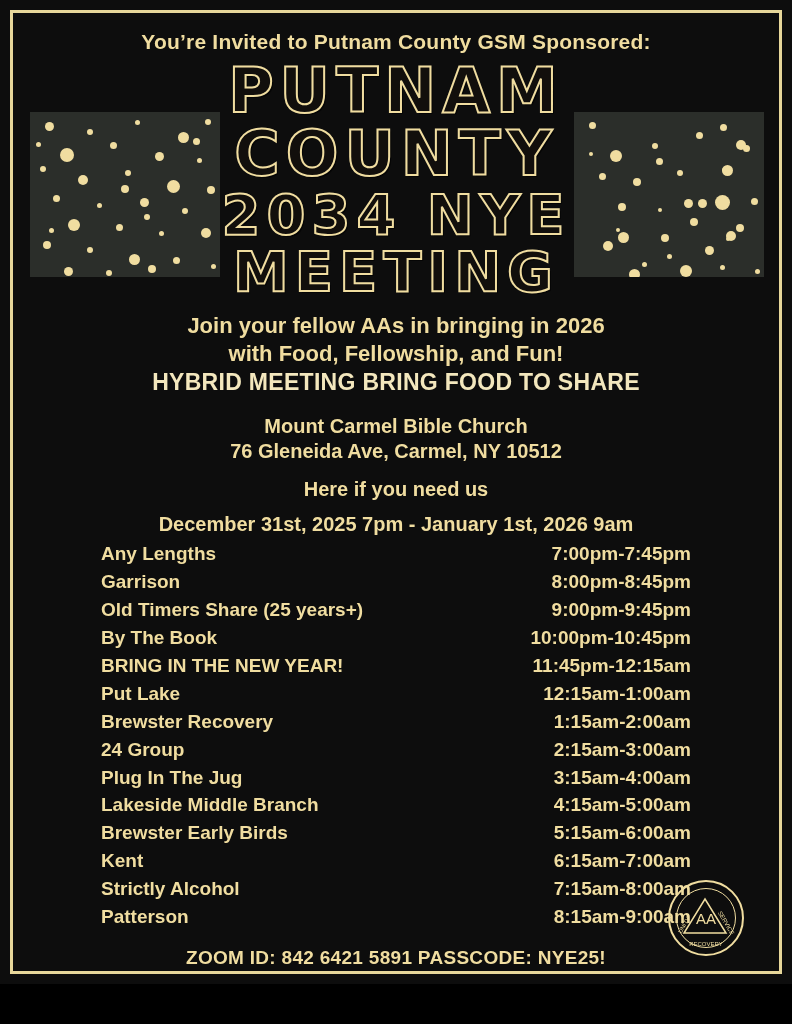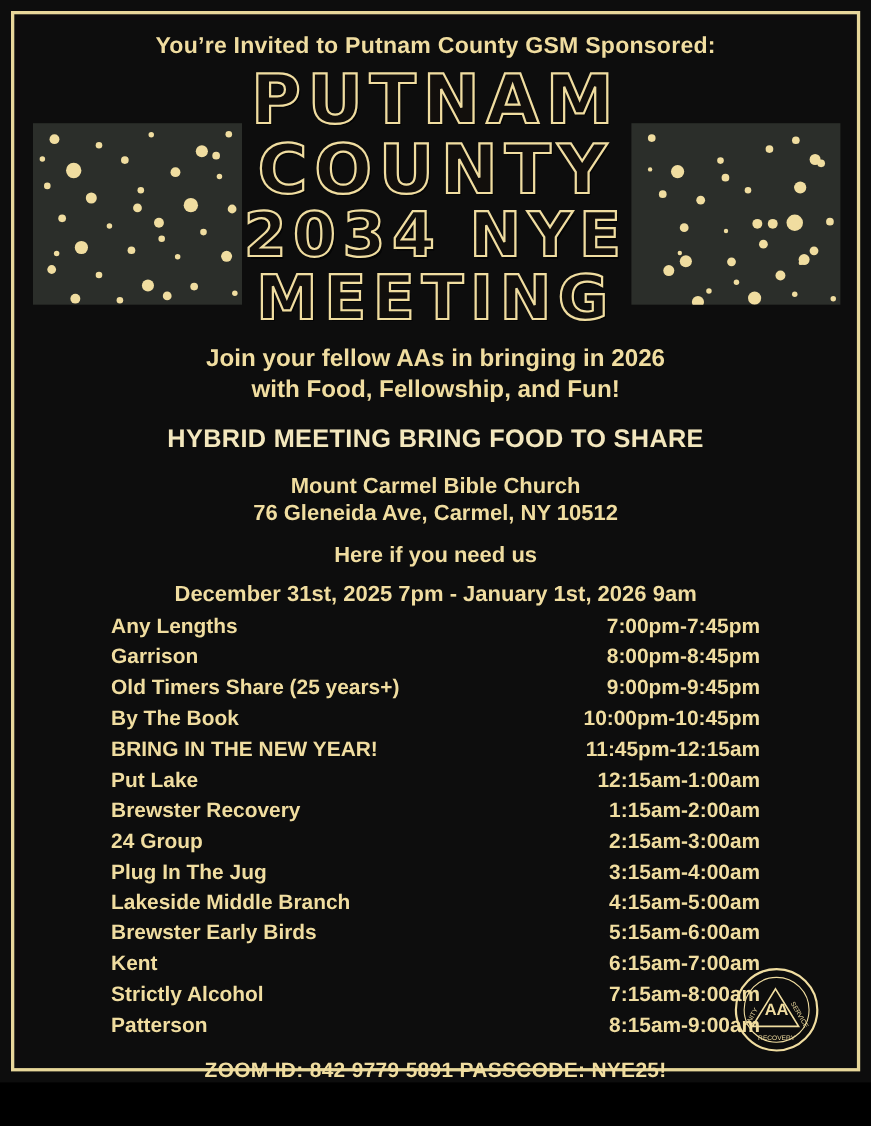--- a/index.html
+++ b/index.html
@@ -89,21 +89,21 @@
     color: #f0dda0;
     font-size: 22px;
     font-weight: bold;
     line-height: 1.25;
     margin-top: 14px;
   }
   .hybrid {
     color: #f3e7bd;
     font-size: 23px;
     font-weight: bold;
-    margin-top: 18px;
+    margin-top: 2px;
     letter-spacing: 0.3px;
   }
   .venue {
     color: #f0dda0;
     font-size: 20px;
     font-weight: bold;
     line-height: 1.25;
     margin-top: 18px;
   }
   .hereifyouneed {
@@ -166,21 +166,21 @@
   }
   .aa-logo .tri svg { display:block; }
   .aa-logo .aa-text {
     position: absolute;
     top: 28px;
     left: 0;
     width: 100%;
     text-align: center;
     color: #f0dda0;
     font-size: 15px;
-    font-weight: bold;
+    font-weight: normal;
     letter-spacing: 0px;
   }
   .aa-logo .unity {
     position: absolute;
     left: 5px; top: 40px;
     color: #f0dda0;
     font-size: 6px;
     transform: rotate(-60deg);
   }
   .aa-logo .service {
@@ -360,21 +360,21 @@
           <span class="sched-name">Strictly Alcohol</span>
           <span class="sched-time">7:15am-8:00am</span>
         </div>
         <div class="sched-row">
           <span class="sched-name">Patterson</span>
           <span class="sched-time">8:15am-9:00am</span>
         </div>
       </div>
 
     <div class="footer">
-      <div class="zoomline">ZOOM ID: 842 9779 5891   PASSCODE: NYE25!</div>
+      <div class="zoomline">ZOOM ID: 842 6421 5891   PASSCODE: NYE25!</div>
 
     </div>
 
   </div>
 
   <div class="aa-logo">
     <div class="inner-circle"></div>
     <div class="tri">
       <svg width="46" height="40" viewBox="0 0 46 40">
         <polygon points="23,3 44,37 2,37" fill="none" stroke="#f0dda0" stroke-width="1.5"></polygon>

